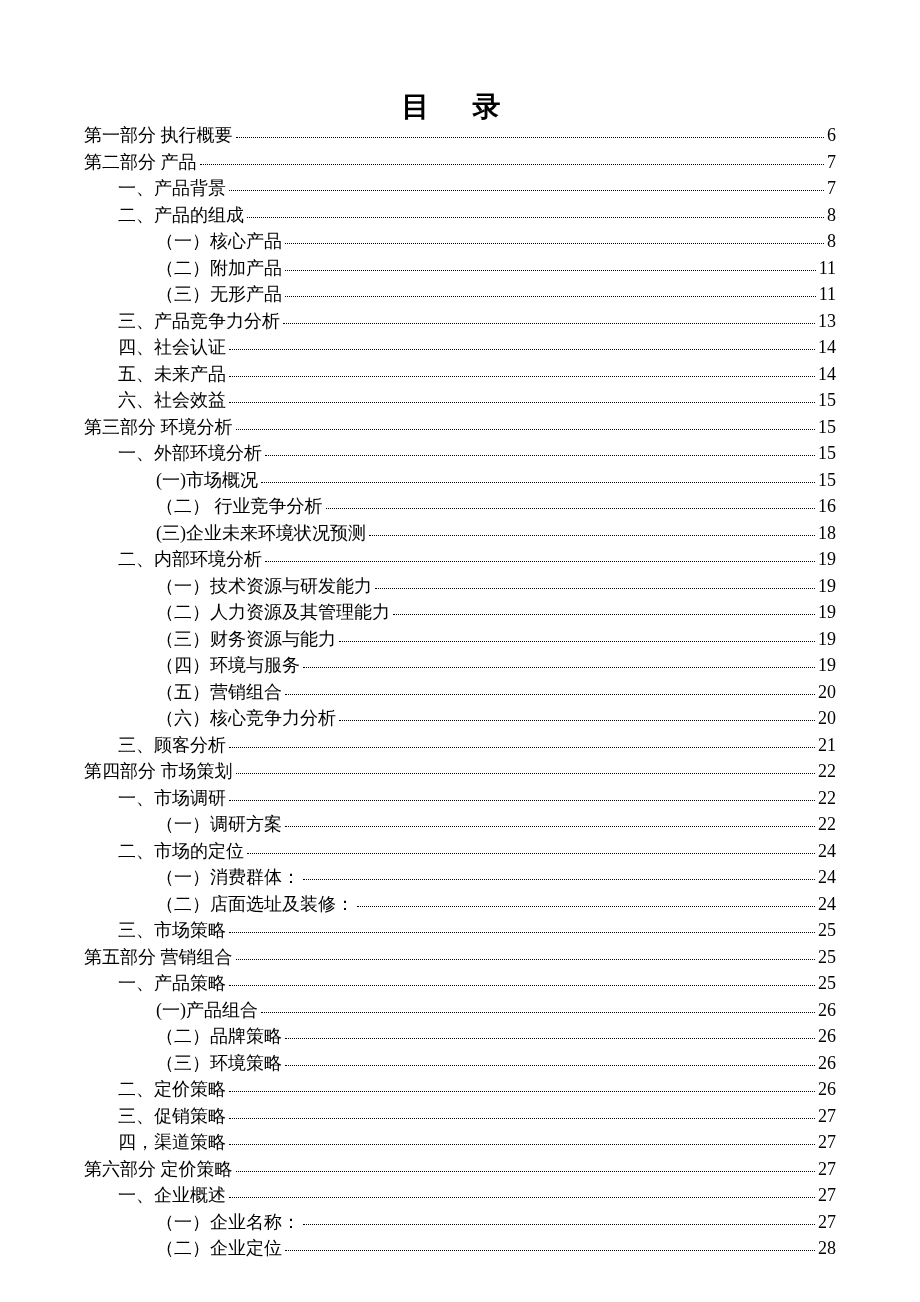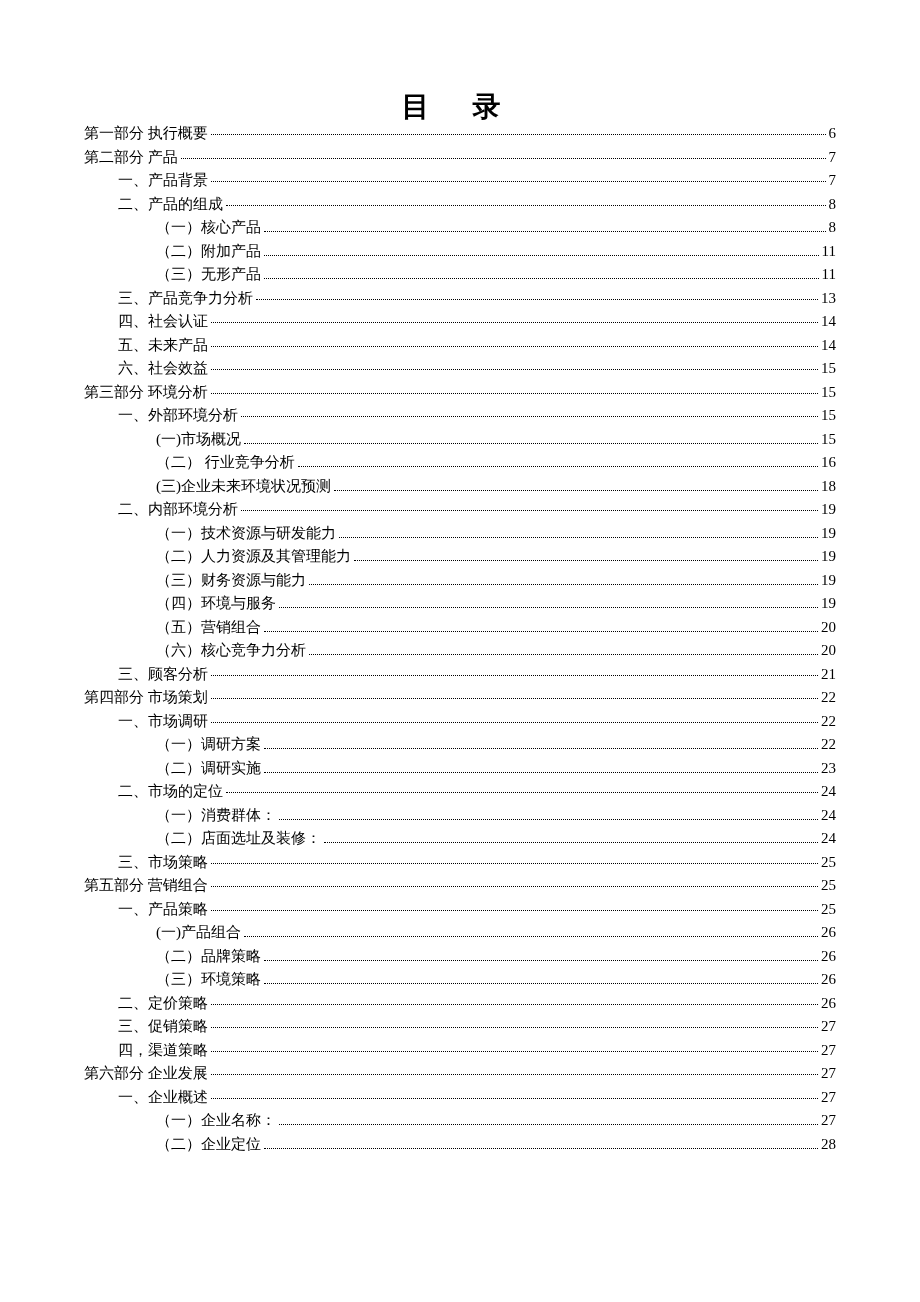--- a/index.html
+++ b/index.html
@@ -11,21 +11,21 @@
       padding: 88px 84px 60px 84px;
       color: #000;
     }
     .toc-title {
       text-align: center;
       font-size: 28px;
       font-weight: bold;
       letter-spacing: 18px;
     }
     .toc-list {
-      font-size: 15px;
+      font-size: 18px;
       line-height: 1;
     }
     .toc-row {
       display: flex;
       align-items: baseline;
       white-space: nowrap;
       margin-bottom: 8.5px;
     }
     .toc-label {
       flex: 0 0 auto;
@@ -36,21 +36,21 @@
       margin: 0 3px;
       position: relative;
       top: -3px;
       min-width: 10px;
     }
     .toc-page {
       flex: 0 0 auto;
     }
     .lvl-0 { padding-left: 0; }
     .lvl-1 { padding-left: 34px; }
-    .lvl-2 { padding-left: 72px; align-items: flex-end; }
+    .lvl-2 { padding-left: 72px; }
   </style>
 </head>
 <body>
 
 <h1 class="toc-title">目 录</h1>
 
 <div class="toc-list" id="toc-list">
     <div class="toc-row lvl-0">
       <span class="toc-label">第一部分 执行概要</span>
       <span class="toc-dots"></span>
@@ -179,25 +179,20 @@
     <div class="toc-row lvl-1">
       <span class="toc-label">一、市场调研</span>
       <span class="toc-dots"></span>
       <span class="toc-page">22</span>
     </div>
     <div class="toc-row lvl-2">
       <span class="toc-label">（一）调研方案</span>
       <span class="toc-dots"></span>
       <span class="toc-page">22</span>
     </div>
-    <div class="toc-row lvl-2">
-      <span class="toc-label">（二）调研实施</span>
-      <span class="toc-dots"></span>
-      <span class="toc-page">23</span>
-    </div>
     <div class="toc-row lvl-1">
       <span class="toc-label">二、市场的定位</span>
       <span class="toc-dots"></span>
       <span class="toc-page">24</span>
     </div>
     <div class="toc-row lvl-2">
       <span class="toc-label">（一）消费群体：</span>
       <span class="toc-dots"></span>
       <span class="toc-page">24</span>
     </div>
@@ -245,21 +240,21 @@
       <span class="toc-label">三、促销策略</span>
       <span class="toc-dots"></span>
       <span class="toc-page">27</span>
     </div>
     <div class="toc-row lvl-1">
       <span class="toc-label">四，渠道策略</span>
       <span class="toc-dots"></span>
       <span class="toc-page">27</span>
     </div>
     <div class="toc-row lvl-0">
-      <span class="toc-label">第六部分 企业发展</span>
+      <span class="toc-label">第六部分 定价策略</span>
       <span class="toc-dots"></span>
       <span class="toc-page">27</span>
     </div>
     <div class="toc-row lvl-1">
       <span class="toc-label">一、企业概述</span>
       <span class="toc-dots"></span>
       <span class="toc-page">27</span>
     </div>
     <div class="toc-row lvl-2">
       <span class="toc-label">（一）企业名称：</span>

